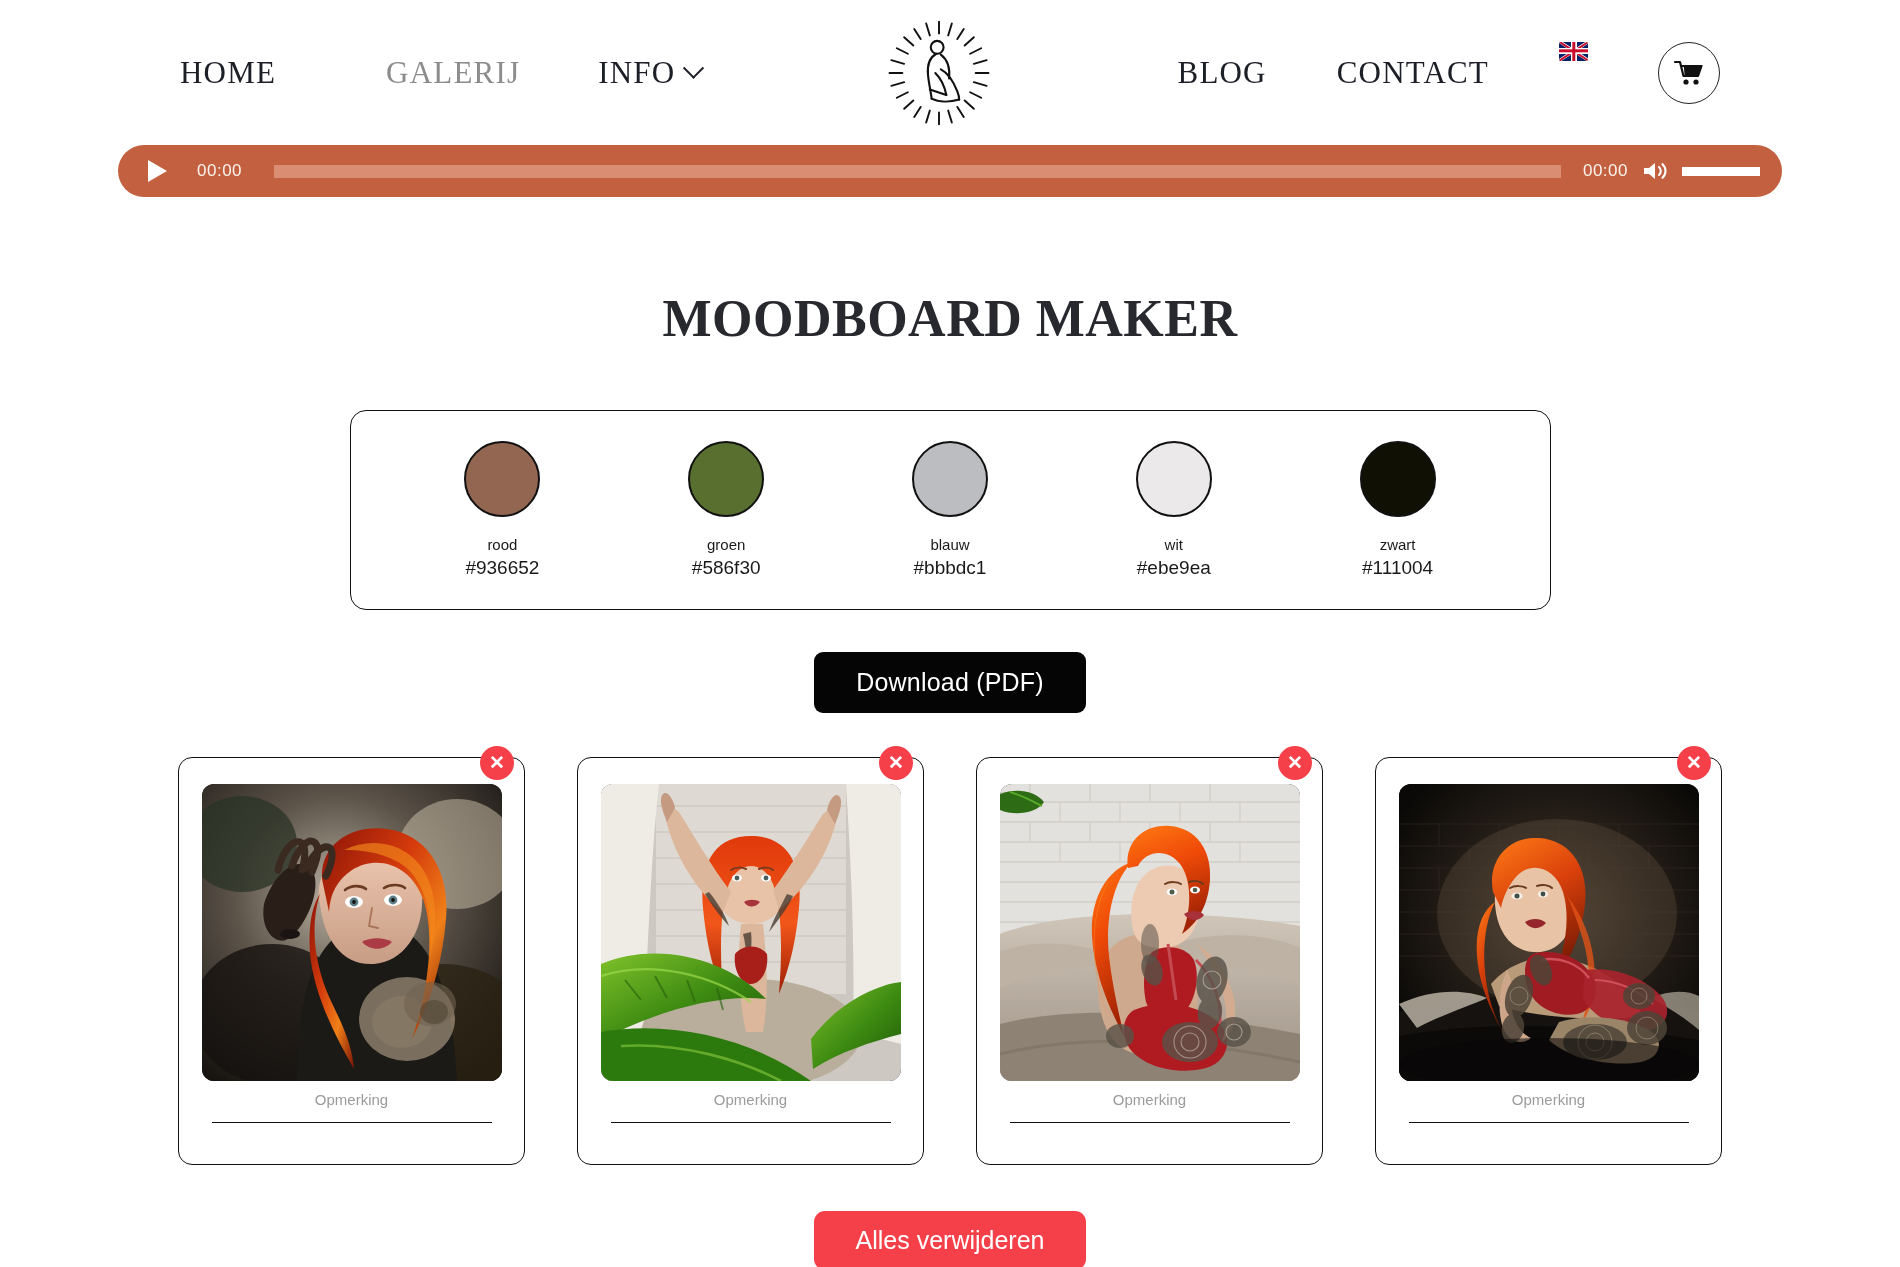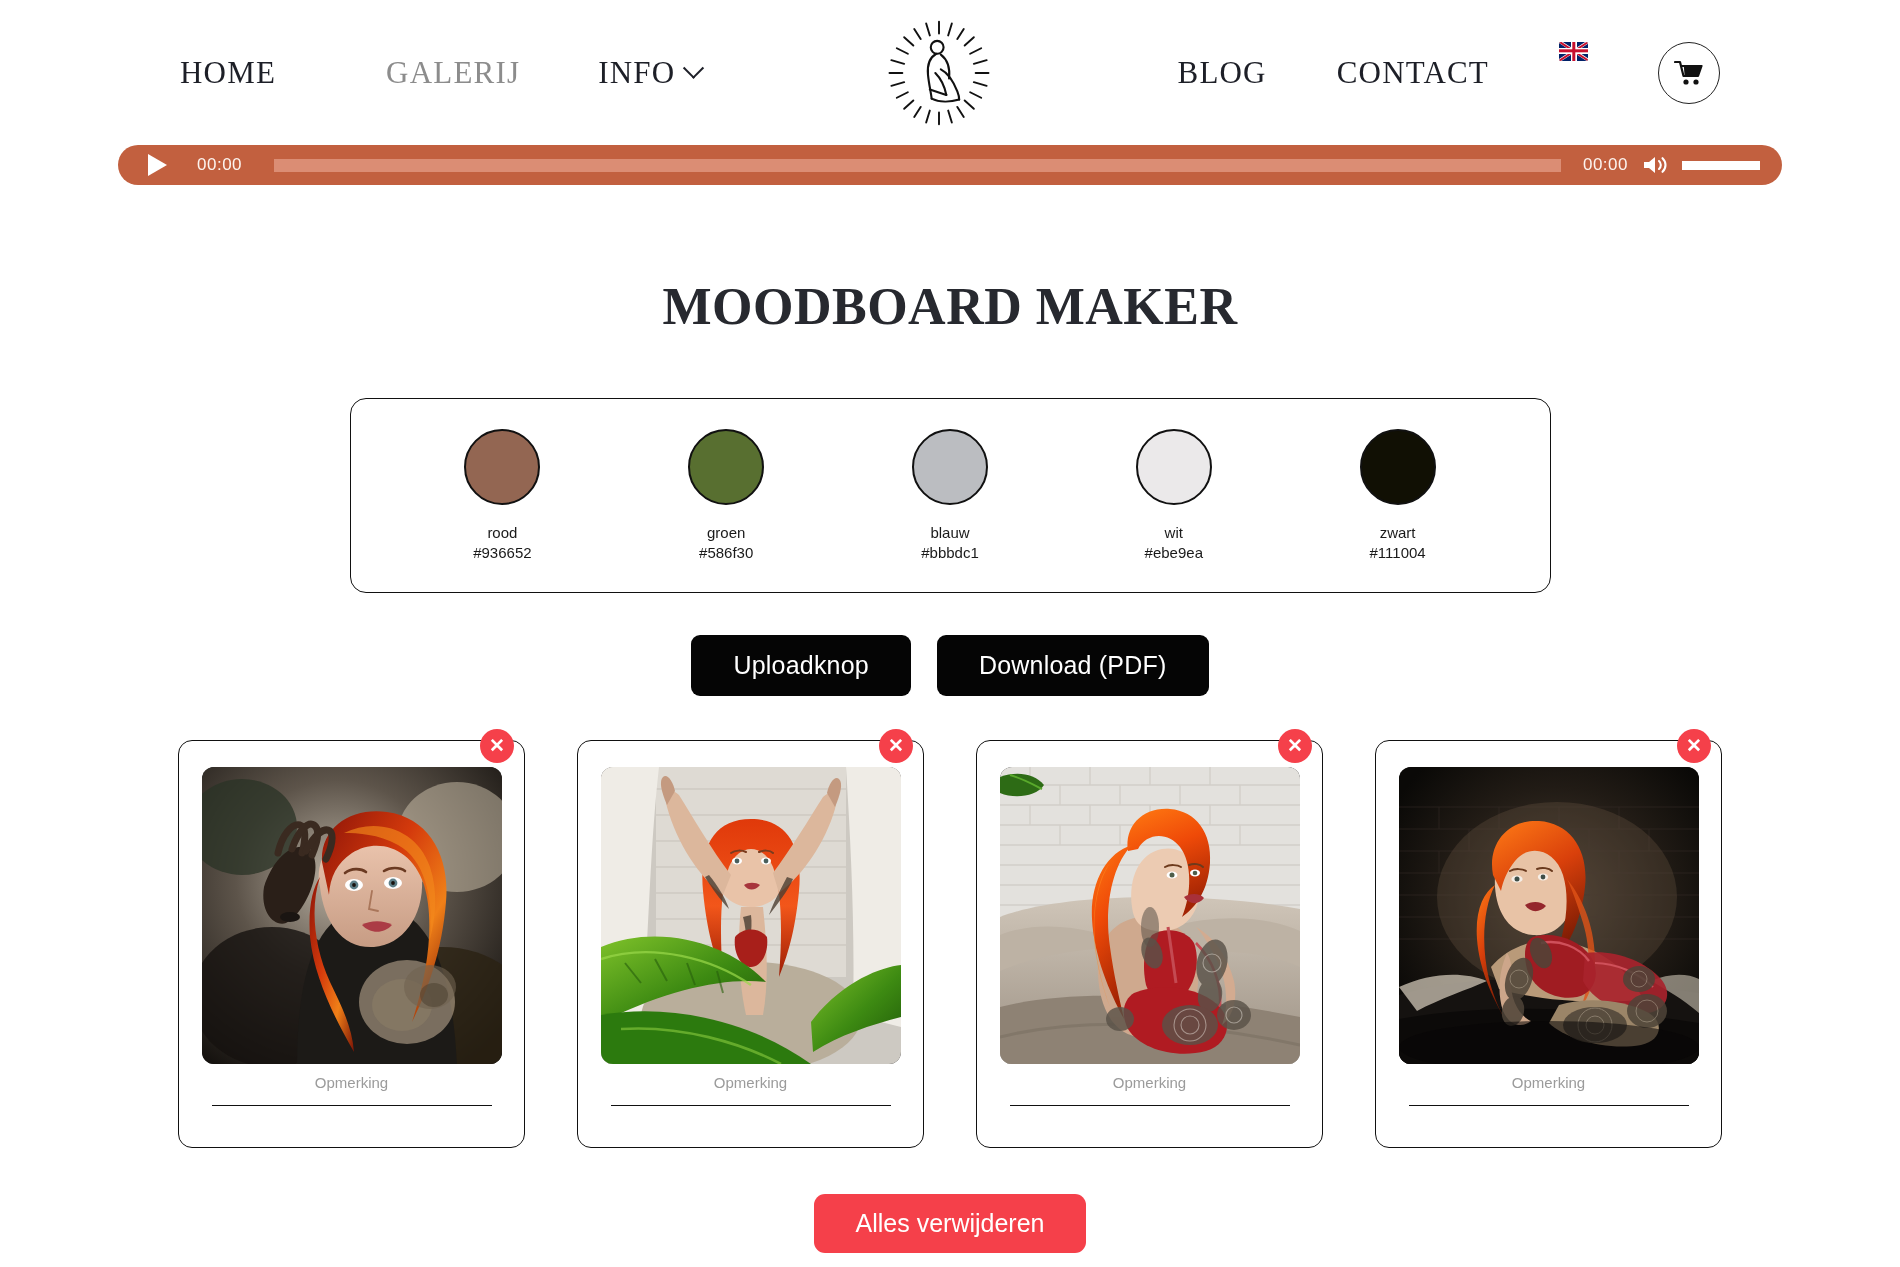--- a/index.html
+++ b/index.html
@@ -85,21 +85,21 @@
     width: 62px; height: 62px;
     border: 1.6px solid #222;
     border-radius: 50%;
     display: flex; align-items: center; justify-content: center;
     background: #fff;
   }
 
   
   .player-wrap { padding: 0 118px; }
   .player {
-    height: 40px;
+    height: 52px;
     background: #c2603f;
     border-radius: 26px;
     display: flex;
     align-items: center;
     padding: 0 22px 0 24px;
     gap: 0;
   }
   .play-tri {
     width: 0; height: 0;
     border-left: 19px solid #ffffff;
@@ -160,21 +160,21 @@
     border: 2px solid #111;
   }
   .swatch-name {
     margin-top: 18px;
     font-size: 15px;
     color: #1a1a1a;
     line-height: 1.35;
     text-align: center;
   }
   .swatch-hex {
-    font-size: 15px;
+    font-size: 19px;
     color: #1a1a1a;
     line-height: 1.35;
     text-align: left;
   }
 
   
   .actions {
     display: flex;
     justify-content: center;
     gap: 26px;
@@ -395,21 +395,20 @@
 
   <div class="swatch-col">
     <div class="swatch" id="sw4" style="background: rgb(17, 16, 4);"></div>
     <div class="swatch-name">zwart</div>
     <div class="swatch-hex">#111004</div>
   </div>
 
 </div>
 
 <div class="actions">
-  <button class="btn-black">Uploadknop</button>
   <button class="btn-black">Download (PDF)</button>
 </div>
 
 <div class="cards">
 
   <div class="card">
     <button class="card-del">✕</button>
     <div class="card-img">
       <svg viewBox="0 0 300 297" preserveAspectRatio="xMidYMid slice" aria-hidden="true">
         <defs>

